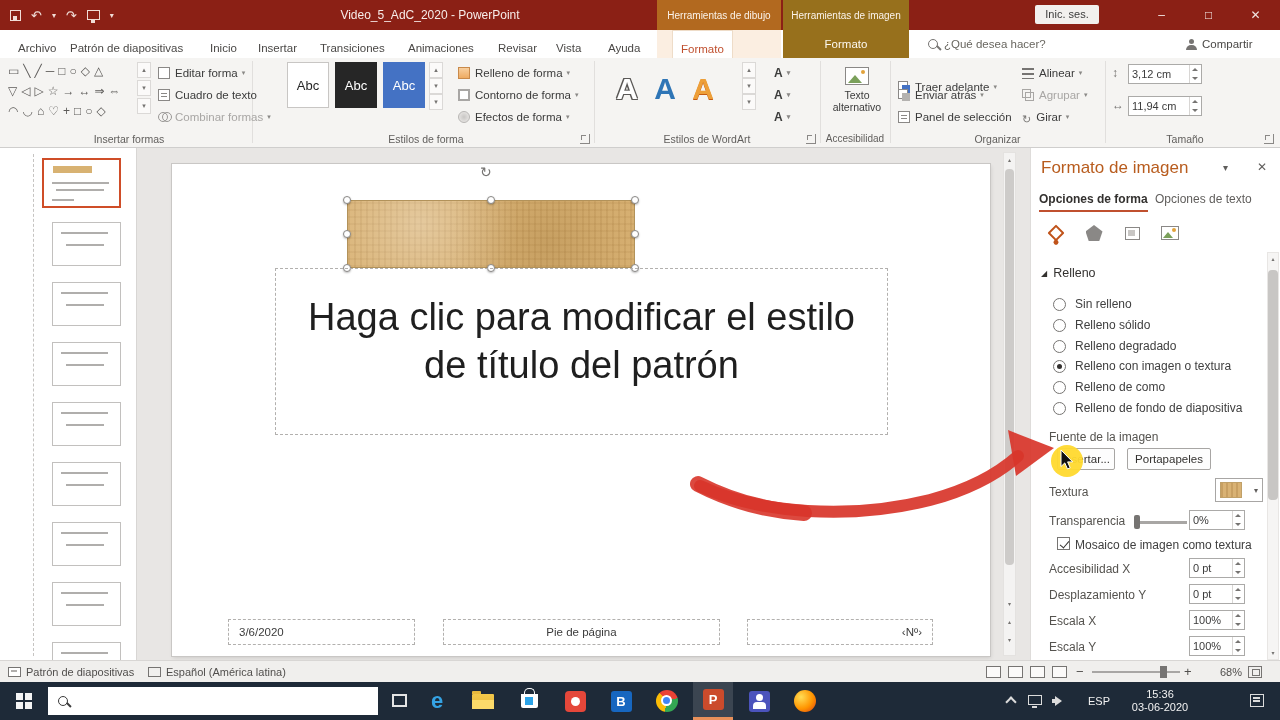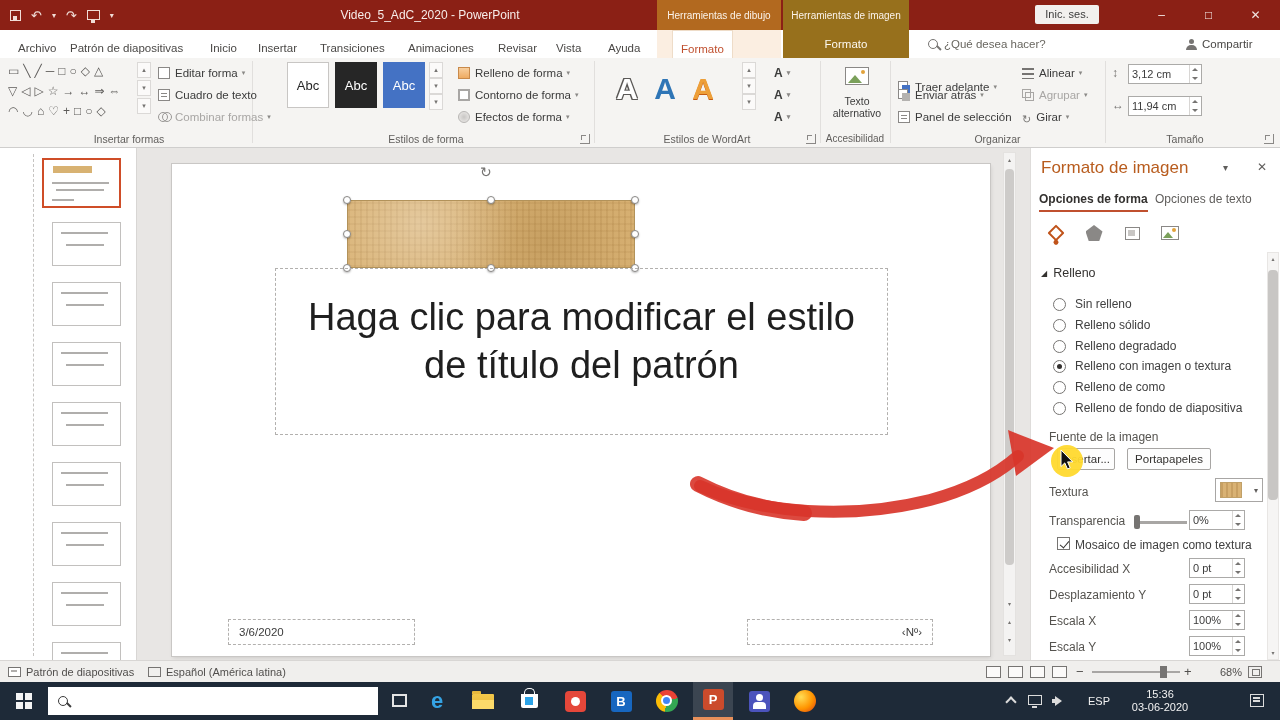--- a/index.html
+++ b/index.html
@@ -64,21 +64,21 @@
 .mi-grp::after{content:"";position:absolute;right:0;bottom:0;width:7px;height:7px;border:1px solid #a8a6a4}
 .mi-rot{font-size:11px;color:#767472;border:none;width:auto}
 .gbox{position:absolute;top:4px;width:42px;height:46px;border:1px solid #c8c6c4;background:#fff;display:flex;align-items:center;justify-content:center;font-size:13px;color:#262626}
 .gb2{background:#262626;color:#fff;border-color:#262626}
 .gb3{background:#4472c4;color:#fff;border-color:#4472c4}
 .wa{position:absolute;top:2px;width:34px;height:58px;display:flex;align-items:center;justify-content:center;font-size:30px;font-weight:bold}
 .wa1{color:#fff;text-shadow:-1.2px -1.2px 0 #5a5856,1.2px -1.2px 0 #5a5856,-1.2px 1.2px 0 #5a5856,1.2px 1.2px 0 #5a5856}
 .wa2{color:#2e75b6}
 .wa3{color:#ed9f39;text-shadow:0 1px 0 #c55a11}
 .wamini{position:absolute;height:18px;line-height:18px;font-size:12px;font-weight:bold;color:#3b3b3b}
-.bigbtn{position:absolute;left:828px;top:3px;width:58px;height:66px;display:flex;flex-direction:column;align-items:center;gap:10px;padding-top:6px;font-size:10.5px;color:#3b3b3b;text-align:center;line-height:12px}
+.bigbtn{position:absolute;left:828px;top:3px;width:58px;height:66px;display:flex;flex-direction:column;align-items:center;gap:4px;padding-top:6px;font-size:10.5px;color:#3b3b3b;text-align:center;line-height:12px}
 .picframe{width:24px;height:18px;border:1px solid #8a8886;background:#fff;position:relative;flex:none}
 .picframe::before{content:"";position:absolute;right:3px;top:2px;width:4px;height:4px;border-radius:50%;background:#e2a23b}
 .picframe::after{content:"";position:absolute;left:2px;bottom:1px;border-left:7px solid transparent;border-right:7px solid transparent;border-bottom:8px solid #7aa05a}
 .spinbox{position:absolute;height:20px;display:flex;border:1px solid #abaaa8;background:#fff}
 .spinbox input{flex:1;min-width:0;border:none;outline:none;font-family:inherit;font-size:11px;color:#3b3b3b;padding:0 3px;background:transparent}
 .spin{width:12px;border-left:1px solid #d8d6d4;display:flex;flex-direction:column}
 .spin i{flex:1;position:relative}
 .spin i.up::after{content:"";position:absolute;left:2px;top:3px;border-left:3px solid transparent;border-right:3px solid transparent;border-bottom:3px solid #767472}
 .spin i.dn::after{content:"";position:absolute;left:2px;top:3px;border-left:3px solid transparent;border-right:3px solid transparent;border-top:3px solid #767472}
 .szg{position:absolute;font-size:12px;color:#767472}
@@ -364,20 +364,21 @@
       <span class="hd" style="left:459px;top:32px"></span>
       <span class="hd" style="left:171px;top:66px"></span>
       <span class="hd" style="left:459px;top:66px"></span>
       <span class="hd" style="left:171px;top:100px"></span>
       <span class="hd" style="left:315px;top:100px"></span>
       <span class="hd" style="left:459px;top:100px"></span>
       <div class="ph" style="left:103px;top:104px;width:613px;height:167px">
         <div class="slide-title">Haga clic para modificar el estilo de título del patrón</div>
       </div>
       <div class="ph ph-small" style="left:56px;top:455px;width:187px;height:26px;padding-left:10px"><span>3/6/2020</span></div>
+      <div class="ph ph-small" style="left:271px;top:455px;width:277px;height:26px;text-align:center"><span>Pie de página</span></div>
       <div class="ph ph-small" style="left:575px;top:455px;width:186px;height:26px;text-align:right;padding-right:10px"><span>‹Nº›</span></div>
     </div>
     <div class="escroll">
       <span class="esc" style="top:0">▴</span>
       <span class="escthumb"></span>
       <span class="esc" style="top:444px">▾</span>
       <span class="esc" style="top:462px">▴</span>
       <span class="esc" style="top:480px">▾</span>
     </div>
   </div>

